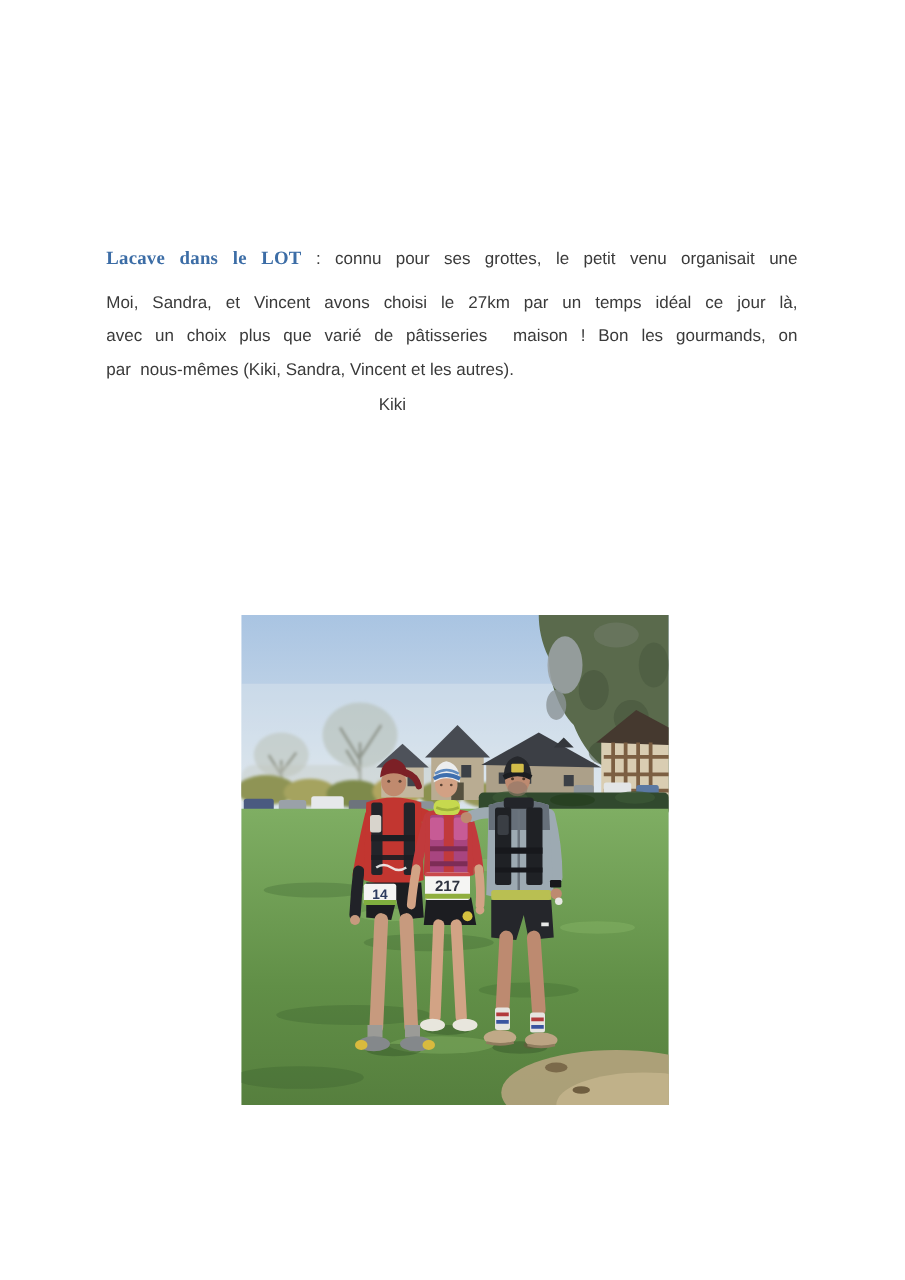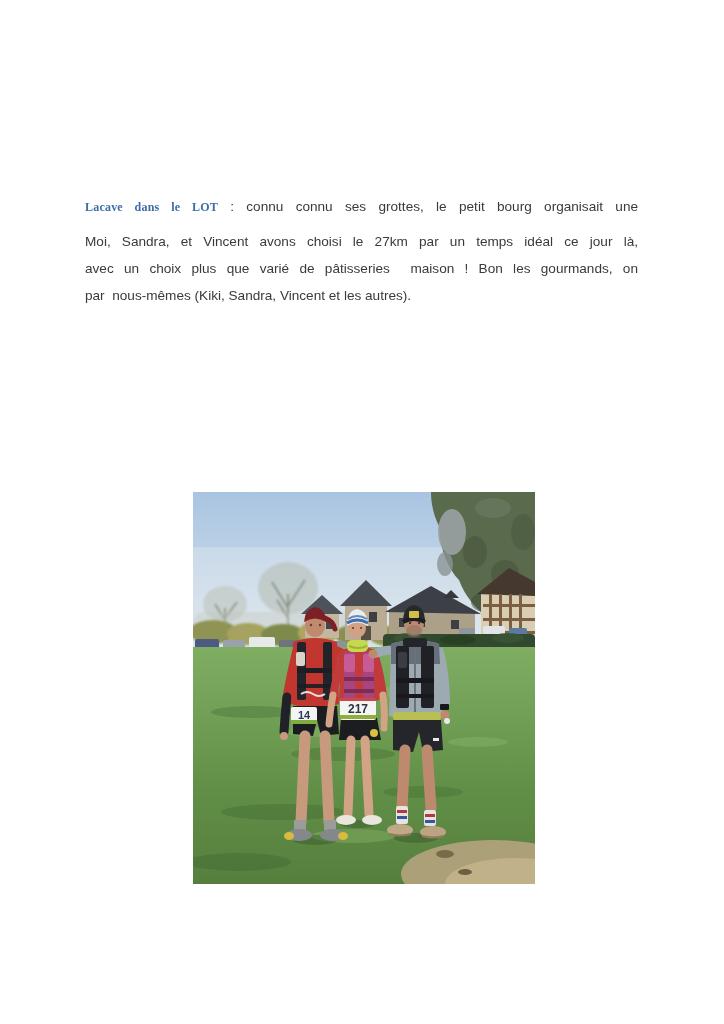--- a/index.html
+++ b/index.html
@@ -17,21 +17,21 @@
     font-size:13.6px;
     line-height:27px;
   }
   .para{margin:0;padding:0;}
   .para.p2{margin-top:7px;}
   .line{display:block;white-space:normal;}
   .j{text-align:justify;text-align-last:justify;}
   .lead{
     font-family:"Liberation Serif","DejaVu Serif",serif;
     font-weight:700;
-    font-size:12px;
+    font-size:15px;
     color:#3c6da6;
     letter-spacing:.2px;
   }
   .signature{
     margin:1px 0 0 218px;
     line-height:27px;
   }
   .photo{
     position:absolute;
     left:193px;top:492px;
@@ -39,27 +39,28 @@
   }
   .photo svg{display:block;width:342px;height:392px;}
 </style>
 </head>
 <body>
 
 <div class="page">
 
   <div class="textblock">
     <p class="para">
-      <span class="line j"><span class="lead">Lacave dans le LOT</span><span> : connu connu ses grottes, le petit bourg organisait une</span></span>
+      <span class="line j"><span class="lead">Lacave dans le LOT</span><span> : connu pour ses grottes, le petit venu organisait une</span></span>
     </p>
     <p class="para p2">
       <span class="line j">Moi, Sandra, et Vincent avons choisi le 27km par un temps idéal ce jour là,</span>
       <span class="line j">avec un choix plus que varié de pâtisseries &nbsp;maison ! Bon les gourmands, on</span>
       <span class="line">par &nbsp;nous-mêmes (Kiki, Sandra, Vincent et les autres).</span>
     </p>
+    <p class="para signature">Kiki</p>
   </div>
 
   <div class="photo">
     <svg viewBox="0 0 342 392" xmlns="http://www.w3.org/2000/svg">
       <defs>
         <linearGradient id="sky" x1="0" y1="0" x2="0" y2="1">
           <stop offset="0" stop-color="#a9c4e2"></stop>
           <stop offset="0.55" stop-color="#ccdbe9"></stop>
           <stop offset="1" stop-color="#e9edf0"></stop>
         </linearGradient>

